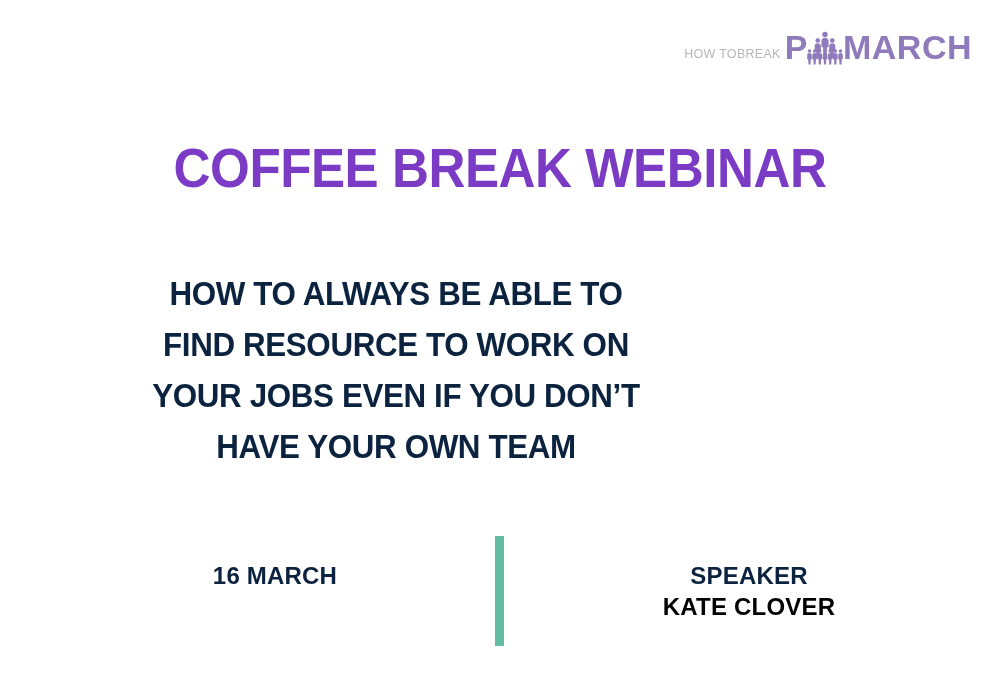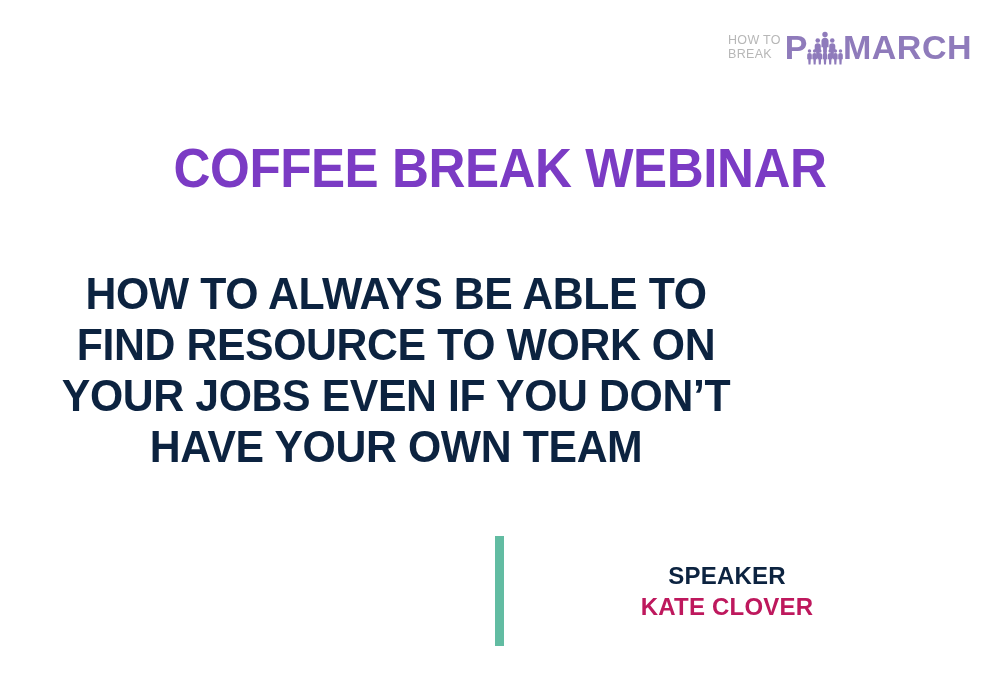--- a/index.html
+++ b/index.html
@@ -27,21 +27,21 @@
   .logo {
     position: absolute;
     top: 18px;
     right: 28px;
     display: flex;
     align-items: flex-end;
     height: 46px;
   }
   .logo-howto {
     display: flex;
-    flex-direction: column;
+    flex-direction: row;
     justify-content: flex-end;
     align-items: flex-start;
     color: #b7b7b7;
     font-family: "Liberation Sans", sans-serif;
     font-size: 12.5px;
     font-weight: 400;
     letter-spacing: 0.3px;
     line-height: 1.08;
     padding-bottom: 3px;
     margin-right: 4px;
@@ -86,21 +86,21 @@
 
   
   .subtitle {
     position: absolute;
     top: 268px;
     left: 0;
     width: 792px;
     text-align: center;
     color: #0c2340;
     font-family: "Liberation Sans", sans-serif;
-    font-size: 45px;
+    font-size: 33px;
     font-weight: 700;
     letter-spacing: -0.4px;
     line-height: 51px;
   }
   .subtitle-line {
     display: block;
     transform: scaleX(0.95);
     transform-origin: center;
     white-space: nowrap;
   }
@@ -121,26 +121,26 @@
     font-weight: 700;
     line-height: 31px;
     letter-spacing: 0.2px;
   }
   .footer-date {
     left: 60px;
     top: 26px;
     width: 430px;
   }
   .footer-speaker {
-    left: 512px;
+    left: 534px;
     top: 26px;
     width: 430px;
   }
   .txt-navy  { color: #0c2340; display: block; }
-  .txt-purple{ color: #be185d; display: block; }
+  .txt-purple{ color: #000000; display: block; }
 
   .footer-divider {
     position: absolute;
     left: 495px;
     top: 2px;
     width: 9px;
     height: 110px;
     background: #62bca2;
   }
 </style>
@@ -209,20 +209,21 @@
   <div class="subtitle">
     <span class="subtitle-line">HOW TO ALWAYS BE ABLE TO</span>
     <span class="subtitle-line">FIND RESOURCE TO WORK ON</span>
     <span class="subtitle-line">YOUR JOBS EVEN IF YOU DON’T</span>
     <span class="subtitle-line">HAVE YOUR OWN TEAM</span>
   </div>
 
   <div class="footer">
 
     <div class="footer-col footer-date">
+      <span class="txt-navy">16 MARCH</span>
     </div>
 
     <div class="footer-divider"></div>
 
     <div class="footer-col footer-speaker">
       <span class="txt-navy">SPEAKER</span>
       <span class="txt-purple">KATE CLOVER</span>
     </div>
 
   </div>

